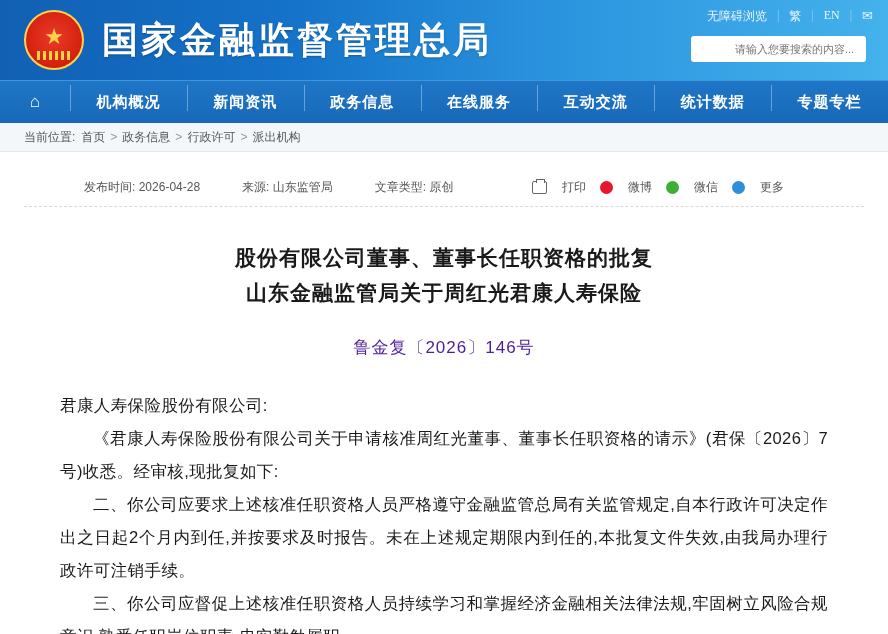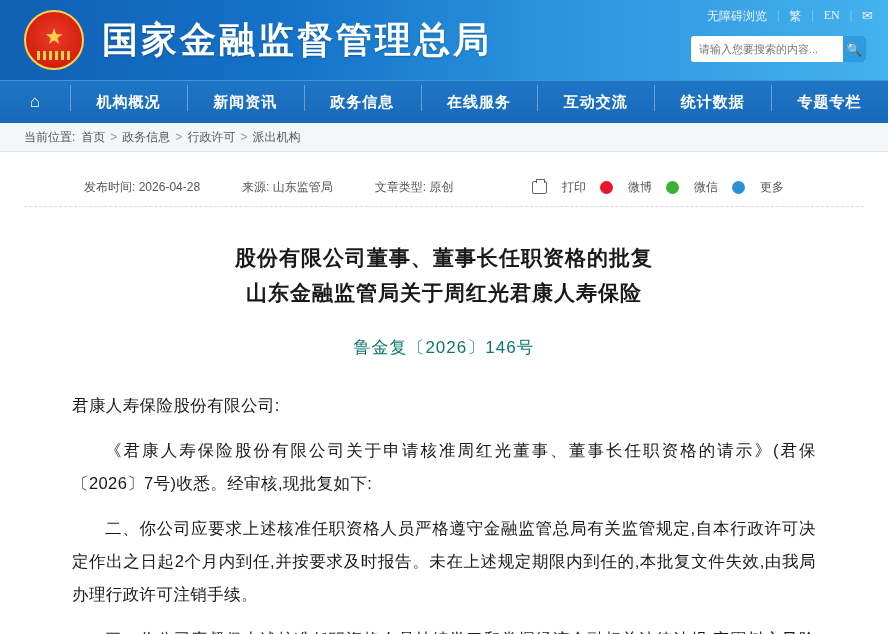--- a/index.html
+++ b/index.html
@@ -101,20 +101,21 @@
   .search-box input {
     border: none;
     outline: none;
     flex: 1;
     height: 100%;
     font-size: 11px;
     padding-left: 8px;
     color: #666;
     font-family: "Liberation Sans", sans-serif;
     background: transparent;
+    margin-left: 36px;
   }
   .search-btn {
     width: 34px;
     height: 100%;
     background: #2e9ae0;
     color: #fff;
     display: flex;
     align-items: center;
     justify-content: center;
     font-size: 13px;
@@ -242,33 +243,33 @@
     font-size: 21px;
     font-weight: bold;
     color: #1a1a1a;
     line-height: 1.65;
     letter-spacing: 1px;
   }
   .doc-number {
     margin-top: 26px;
     text-align: center;
     font-size: 17px;
-    color: #0f766e;
+    color: #4c1d95;
     letter-spacing: 1px;
   }
   .body-text {
     margin-top: 30px;
     font-size: 16.5px;
     line-height: 2.0;
     color: #1a1a1a;
     text-align: justify;
     letter-spacing: .4px;
     padding: 0 36px;
   }
-  .body-text p { margin: 12px; }
+  .body-text p { margin: 0; }
   .body-text p.indent { text-indent: 2em; }
 </style>
 </head>
 <body>
 
 <div class="header">
   <div class="header-inner">
     <div class="emblem">
       <div class="star">★</div>
       <div class="bars"></div>

